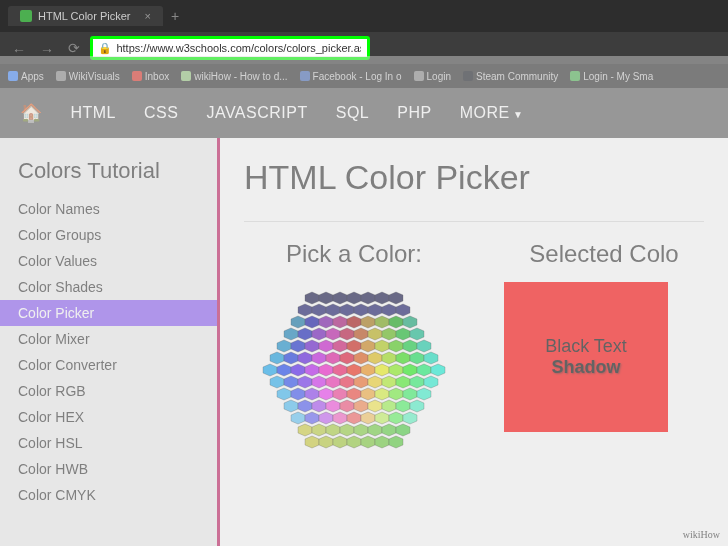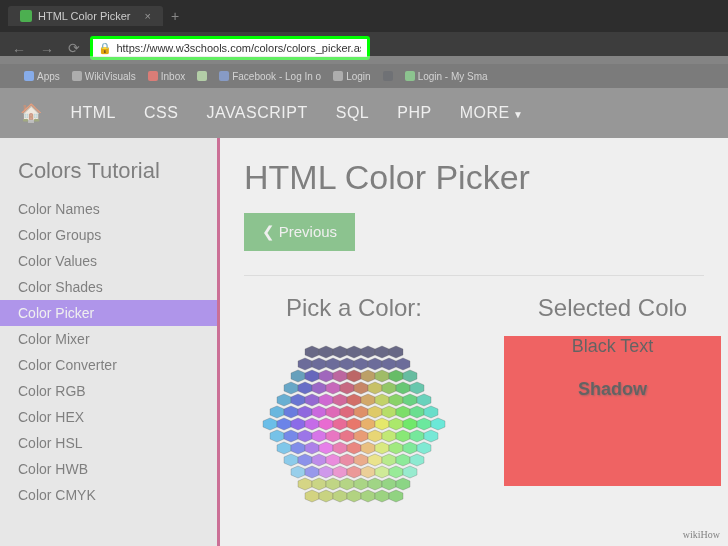--- a/index.html
+++ b/index.html
@@ -10,21 +10,21 @@
 .tab-favicon { width: 12px; height: 12px; background: #4CAF50; border-radius: 2px; }
 .tab-close { margin-left: 8px; color: #999; }
 .tab-add { color: #888; margin-left: 8px; font-size: 14px; }
 
 .url-bar { background: #3d3d3d; height: 32px; display: flex; align-items: center; padding: 0 8px; gap: 6px; }
 .nav-btn { color: #888; font-size: 14px; padding: 2px 4px; cursor: pointer; }
 .url-input-wrap { flex: 1; max-width: 280px; background: #fff; border: 3px solid #00ff00; border-radius: 3px; height: 24px; display: flex; align-items: center; padding: 0 6px; }
 .secure-icon { color: #4CAF50; font-size: 11px; margin-right: 4px; }
 .url-input { border: none; outline: none; font-size: 11px; width: 100%; color: #333; }
 
-.bookmarks-bar { background: #2d2d2d; height: 24px; display: flex; align-items: center; padding: 0 24px; gap: 12px; font-size: 10px; color: #ccc; }
+.bookmarks-bar { background: #2d2d2d; height: 24px; display: flex; align-items: center; padding: 0 8px; gap: 12px; font-size: 10px; color: #ccc; }
 .bookmark { display: flex; align-items: center; gap: 3px; }
 .bm-icon { width: 10px; height: 10px; border-radius: 2px; }
 
 .overlay { position: absolute; top: 56px; left: 0; right: 0; bottom: 0; background: rgba(220,220,220,0.45); z-index: 10; pointer-events: none; }
 
 .topnav { background: #5f5f5f; height: 50px; display: flex; align-items: center; padding: 0 20px; gap: 28px; }
 .topnav-home { color: #fff; font-size: 18px; }
 .topnav-item { color: #fff; font-size: 16px; font-weight: 400; letter-spacing: 0.5px; }
 .topnav-more::after { content: " ▼"; font-size: 10px; }
 
@@ -40,21 +40,21 @@
 .prev-btn::before { content: "❮ "; }
 .divider { border-top: 1px solid #ddd; margin: 24px 0 18px; }
 
 .picker-row { display: flex; gap: 40px; }
 .picker-col { flex: 1; }
 .picker-heading { font-size: 24px; color: #333; font-weight: 400; text-align: center; margin-bottom: 14px; }
 
 .hexagon-picker { width: 220px; height: 180px; margin: 0 auto; position: relative; }
 .hexagon-picker svg { width: 100%; height: 100%; }
 
-.selected-box { background: #ff0000; width: 217px; height: 150px; display: flex; flex-direction: column; align-items: center; gap: 22px; }
+.selected-box { background: #ff0000; width: 164px; height: 150px; display: flex; flex-direction: column; align-items: center; justify-content: center; }
 .black-text { color: #000; font-size: 18px; }
 .shadow-text { color: #000; font-size: 18px; font-weight: bold; text-shadow: 1px 1px 2px rgba(0,0,0,0.5); }
 
 .watermark { position: absolute; bottom: 6px; right: 8px; color: #828282; font-size: 10px; font-family: Georgia, serif; z-index: 20; margin-top: 34px; }
 </style>
 </head>
 <body>
 
 <div class="browser-chrome">
   <div class="tab">
@@ -83,31 +83,33 @@
     <div class="bookmark">
       <span class="bm-icon" style="background:#888"></span>
       <span>WikiVisuals</span>
     </div>
     <div class="bookmark">
       <span class="bm-icon" style="background:#d93025"></span>
       <span>Inbox</span>
     </div>
     <div class="bookmark">
       <span class="bm-icon" style="background:#93c47d"></span>
+      <span>wikiHow - How to d...</span>
     </div>
     <div class="bookmark">
       <span class="bm-icon" style="background:#4267B2"></span>
       <span>Facebook - Log In o</span>
     </div>
     <div class="bookmark">
       <span class="bm-icon" style="background:#888"></span>
       <span>Login</span>
     </div>
     <div class="bookmark">
       <span class="bm-icon" style="background:#171a21"></span>
+      <span>Steam Community</span>
     </div>
     <div class="bookmark">
       <span class="bm-icon" style="background:#4CAF50"></span>
       <span>Login - My Sma</span>
     </div>
   </div>
 
 <div class="topnav">
   <span class="topnav-home">🏠</span>
   <div id="topnav-items" style="display:flex;gap:28px;">
@@ -134,21 +136,20 @@
         <div class="sidebar-item">Color RGB</div>
         <div class="sidebar-item">Color HEX</div>
         <div class="sidebar-item">Color HSL</div>
         <div class="sidebar-item">Color HWB</div>
         <div class="sidebar-item">Color CMYK</div>
       </div>
   </div>
 
   <div class="main">
     <h1 class="page-title">HTML Color Picker</h1>
-    <button class="prev-btn">Previous</button>
     <div class="divider"></div>
     <div class="picker-row">
       <div class="picker-col">
         <div class="picker-heading">Pick a Color:</div>
         <div class="hexagon-picker">
           <svg viewBox="0 0 200 180" id="hexsvg">
               <polygon points="51,13 58,10 65,13 65,19 58,22 51,19" fill="hsl(240,70%,15%)" stroke="#000" stroke-width="0.3"></polygon>
               <polygon points="65,13 72,10 79,13 79,19 72,22 65,19" fill="hsl(240,70%,15%)" stroke="#000" stroke-width="0.3"></polygon>
               <polygon points="79,13 86,10 93,13 93,19 86,22 79,19" fill="hsl(240,70%,15%)" stroke="#000" stroke-width="0.3"></polygon>
               <polygon points="93,13 100,10 107,13 107,19 100,22 93,19" fill="hsl(240,70%,15%)" stroke="#000" stroke-width="0.3"></polygon>

